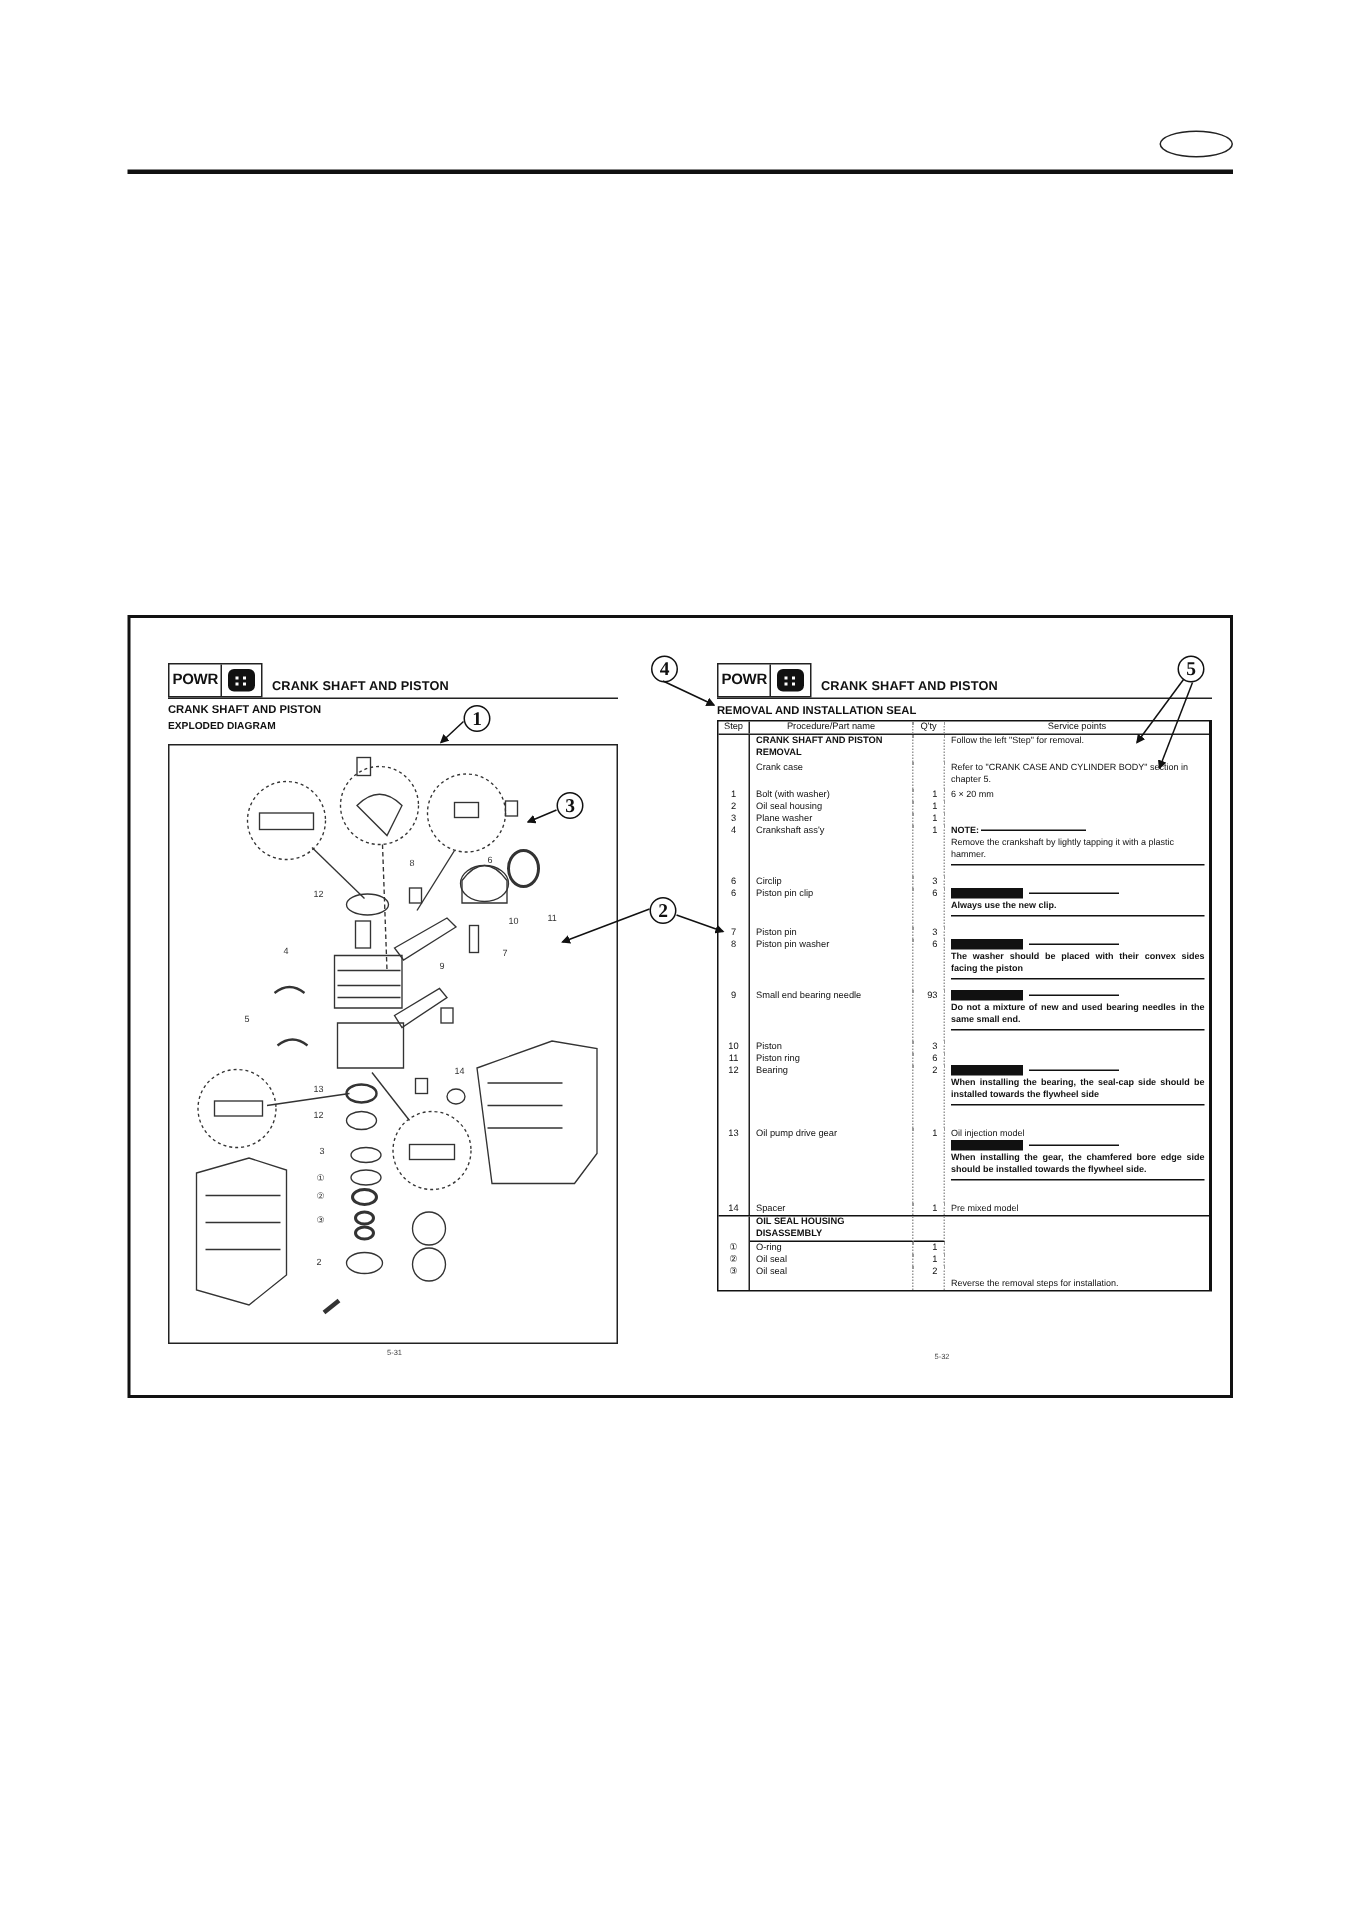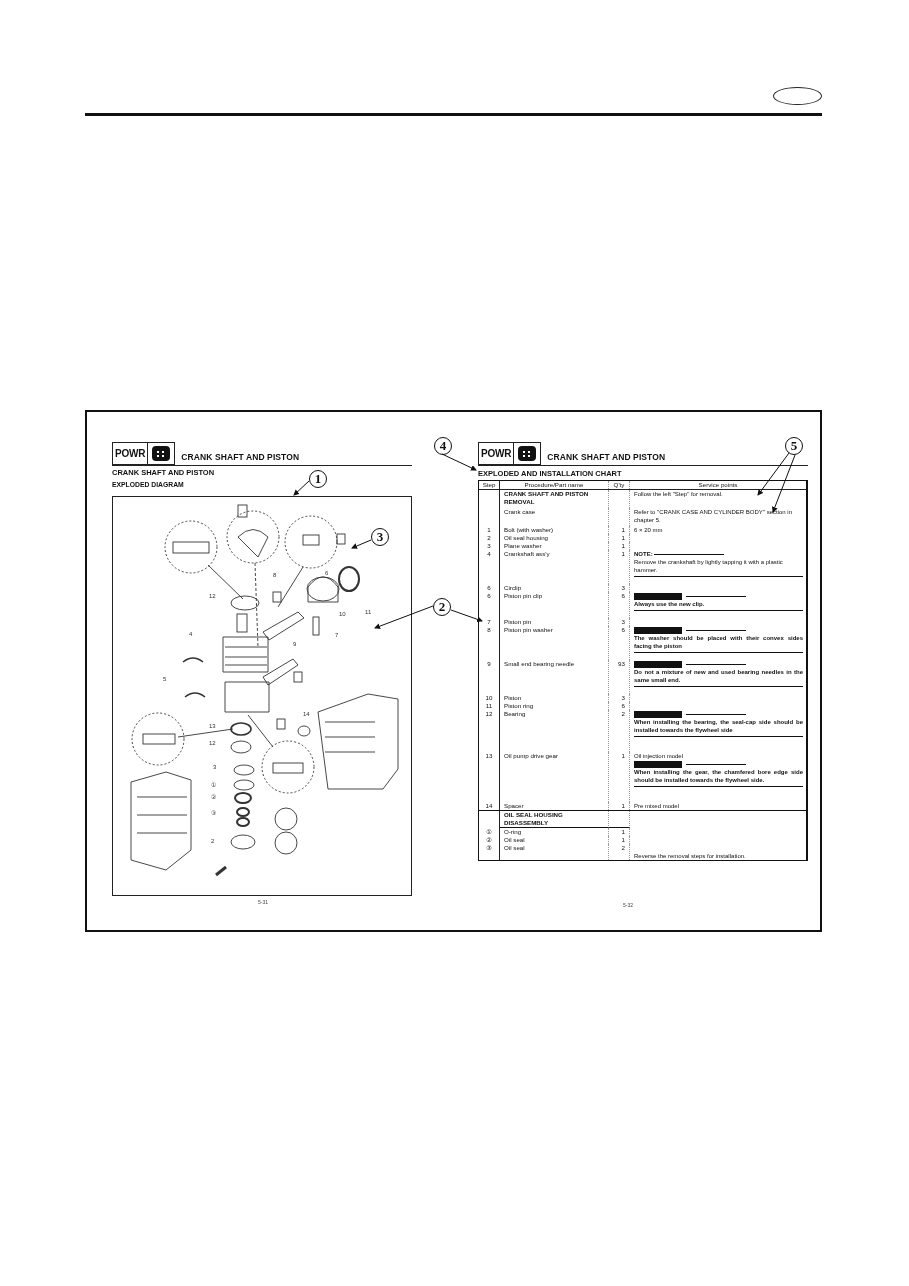--- a/index.html
+++ b/index.html
@@ -161,21 +161,21 @@
 <div class="page right">
   <div class="sec-header">
     <div class="powr-box">
       <div class="powr-label">POWR</div>
       <div class="powr-icon">
           <span></span>
         </div>
     </div>
     <div class="sec-title">CRANK SHAFT AND PISTON</div>
   </div>
-  <div class="sub-title" style="margin-top:3px;">EXPLODED AND INSTALLATION CHART</div>
+  <div class="sub-title" style="margin-top:3px;">REMOVAL AND INSTALLATION SEAL</div>
 </div>
 
 <div class="chart">
   <div class="chart-head">
     <div class="c-step">Step</div>
     <div class="c-proc">Procedure/Part name</div>
     <div class="c-qty">Q'ty</div>
     <div class="c-svc">Service points</div>
   </div>
 

